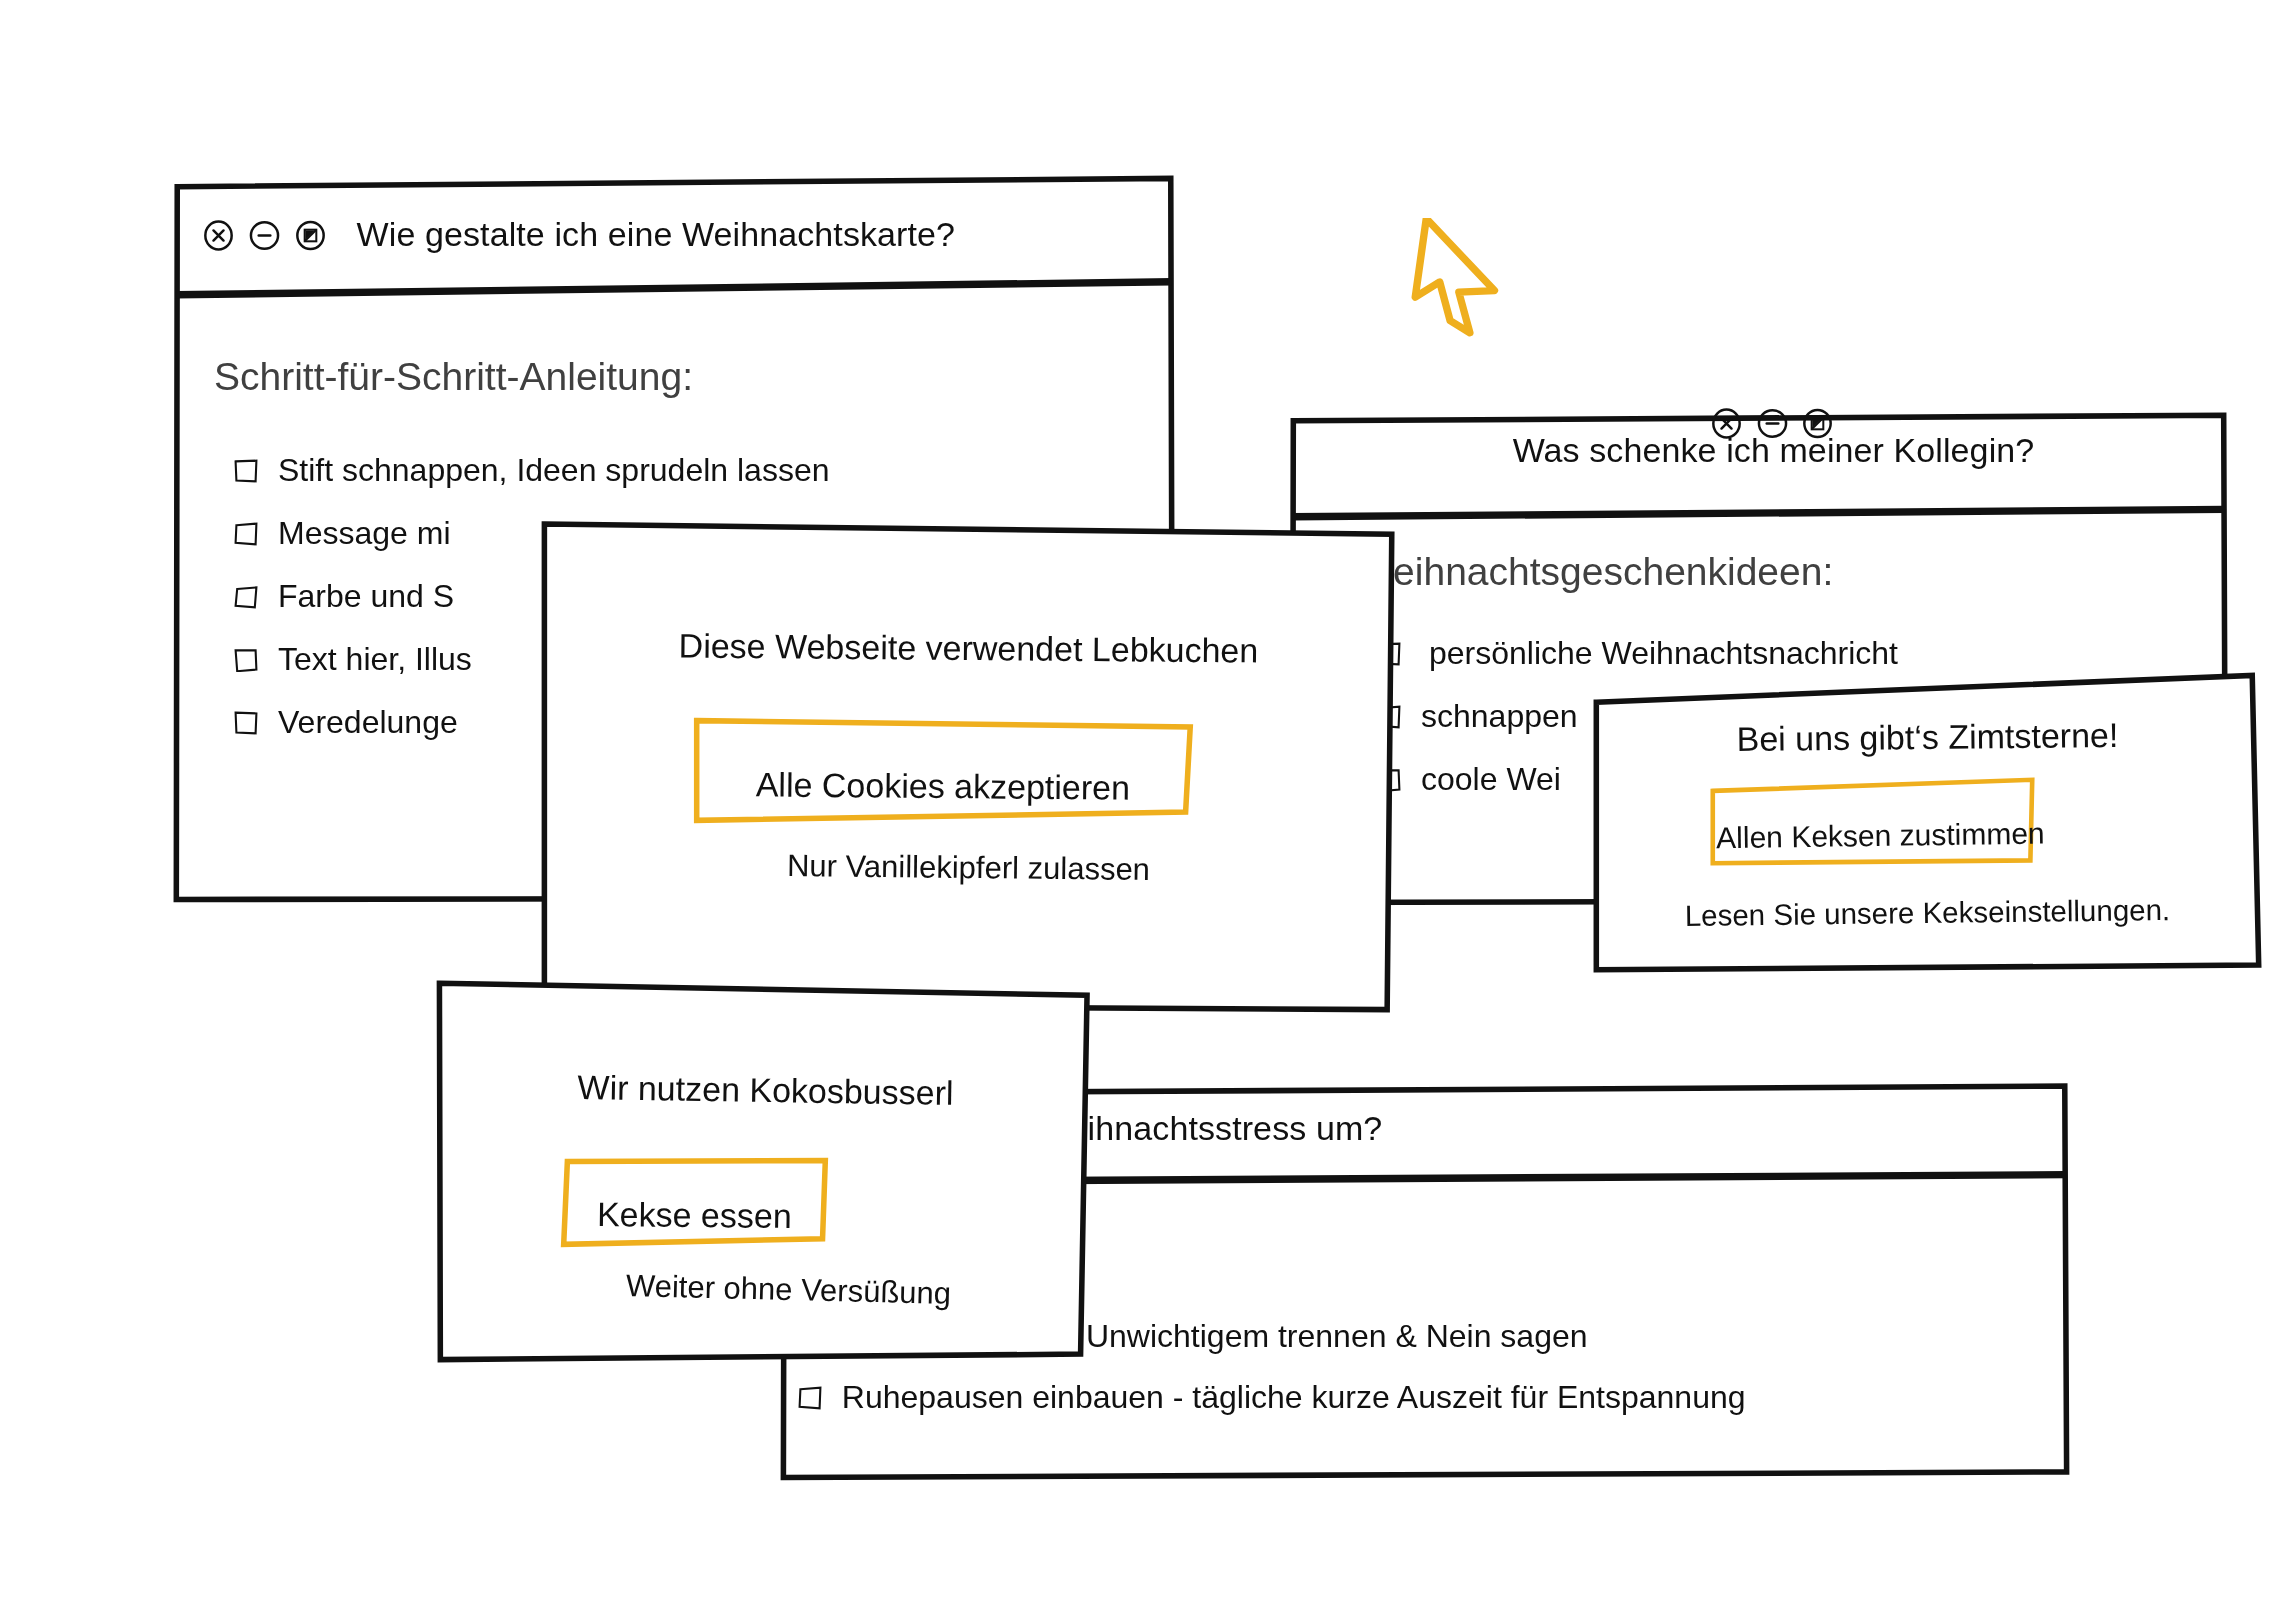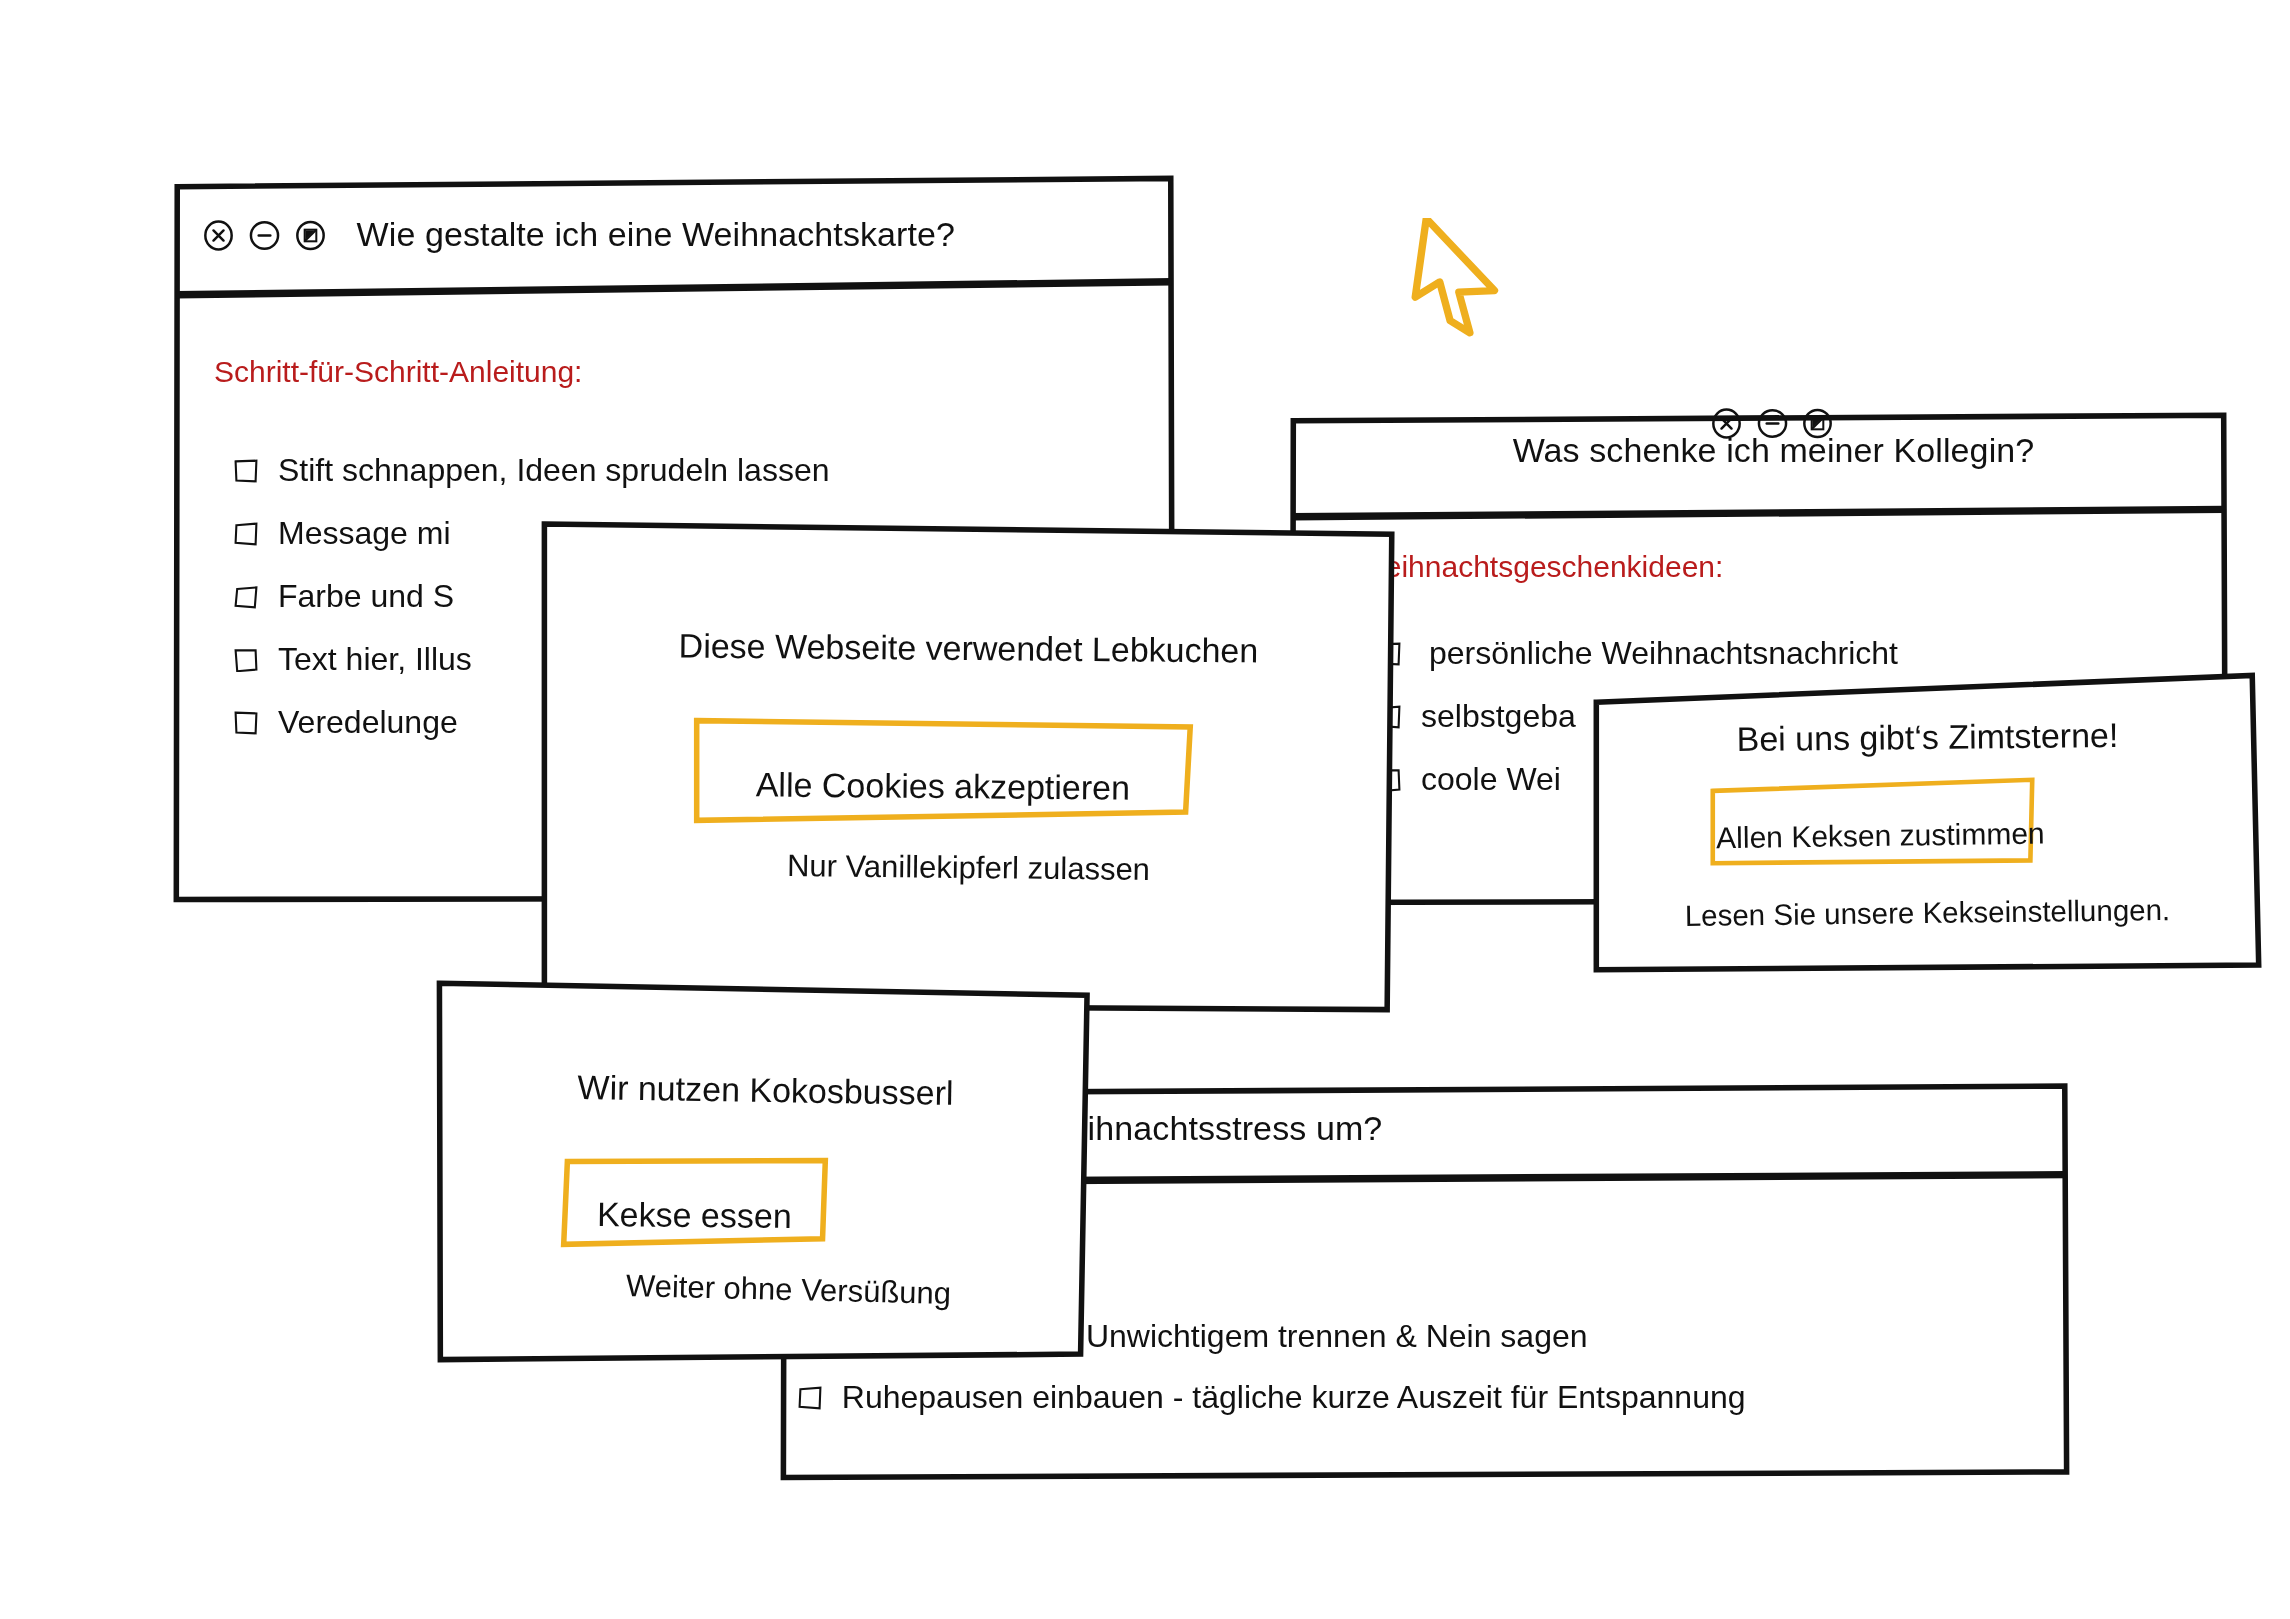--- a/index.html
+++ b/index.html
@@ -62,23 +62,23 @@
   }
   .win-title-text {
     margin-left: 31px;
     font-size: 34px;
     letter-spacing: 0.1px;
     white-space: nowrap;
     color: #111111;
   }
 
   .section-head {
-    font-size: 30px;
-    white-space: nowrap;
-    color: #b91c1c;
+    font-size: 39px;
+    white-space: nowrap;
+    color: #404040;
   }
 
   .cb-list { margin: 0; padding: 0; list-style: none; }
   .cb-item {
     display: flex;
     align-items: center;
     gap: 20px;
     white-space: nowrap;
     font-size: 32px;
     color: #111111;
@@ -235,21 +235,21 @@
         <li class="cb-item" style="margin-bottom:26px;gap:28px;">
           <svg class="cb-box" viewBox="0 0 30 30">
             <polygon points="2,3 28,2 27,28 3,27" fill="none" stroke="#111111" stroke-width="2.6"></polygon>
           </svg>
           <span>persönliche Weihnachtsnachricht</span>
         </li>
         <li class="cb-item" style="margin-bottom:26px;">
           <svg class="cb-box" viewBox="0 0 30 30">
             <polygon points="3,4 28,2 27,28 2,26" fill="none" stroke="#111111" stroke-width="2.6"></polygon>
           </svg>
-          <span>selbstgeba</span>
+          <span>schnappen</span>
         </li>
         <li class="cb-item">
           <svg class="cb-box" viewBox="0 0 30 30">
             <polygon points="2,3 27,3 28,27 4,29" fill="none" stroke="#111111" stroke-width="2.6"></polygon>
           </svg>
           <span>coole Wei</span>
         </li>
       </ul>
     </div>
   </div>

